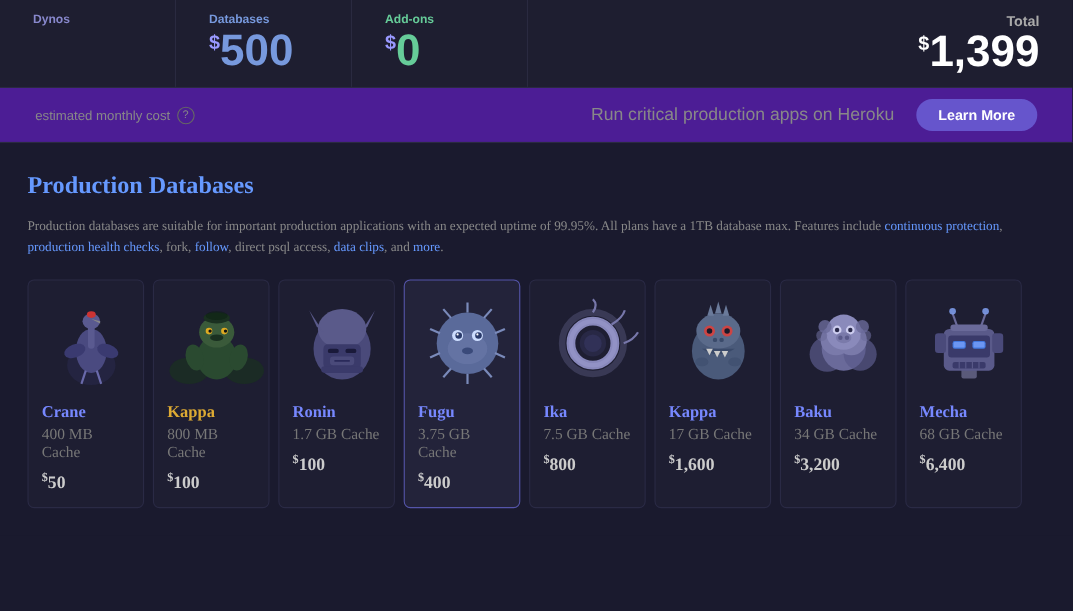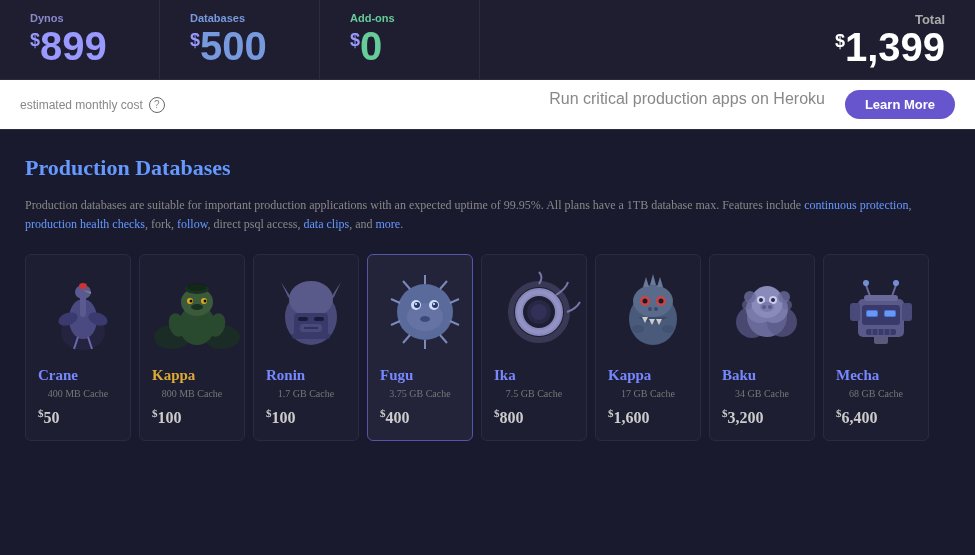--- a/index.html
+++ b/index.html
@@ -65,24 +65,25 @@
       color: #fff;
       line-height: 1;
     }
     .cost-total .total-value sup {
       font-size: 18px;
       vertical-align: super;
     }
 
     
     .monthly-bar {
-      background-color: #ffffff;
+      background-color: #4c1d95;
       border-bottom: 1px solid #2a2a40;
       display: flex;
-      padding: 10px 20px;
+      align-items: center;
+      padding: 10px 32px;
       gap: 20px;
     }
     .monthly-label {
       font-size: 12px;
       color: #888;
       display: flex;
       align-items: center;
       gap: 6px;
     }
     .help-icon {
@@ -167,24 +168,23 @@
       justify-content: center;
     }
     .db-card-name {
       font-size: 15px;
       font-weight: 600;
       color: #7788ff;
       margin-bottom: 4px;
     }
     .db-card.kappa .db-card-name { color: #ddaa33; }
     .db-card-cache {
-      font-size: 10px;
+      font-size: 14px;
       color: #777;
       margin-bottom: 8px;
-      text-align: center;
     }
     .db-card-price {
       font-size: 16px;
       font-weight: 600;
       color: #ccc;
     }
     .db-card-price sup {
       font-size: 11px;
       vertical-align: super;
     }
@@ -192,23 +192,20 @@
     
     svg.creature { width: 90px; height: 90px; }
 
   </style>
 </head>
 <body>
 
 <div class="cost-bar">
   <div class="cost-item dynos">
     <div class="cost-label">Dynos</div>
-    <div class="cost-value">
-      <sup>$</sup><span>899</span>
-    </div>
   </div>
   <div class="cost-item databases">
     <div class="cost-label">Databases</div>
     <div class="cost-value">
       <sup>$</sup><span>500</span>
     </div>
   </div>
   <div class="cost-item addons">
     <div class="cost-label">Add-ons</div>
     <div class="cost-value">

